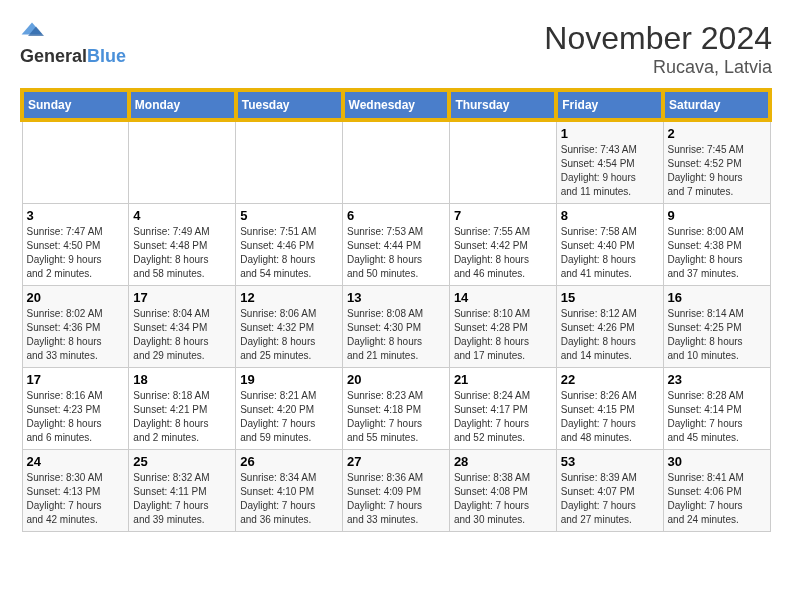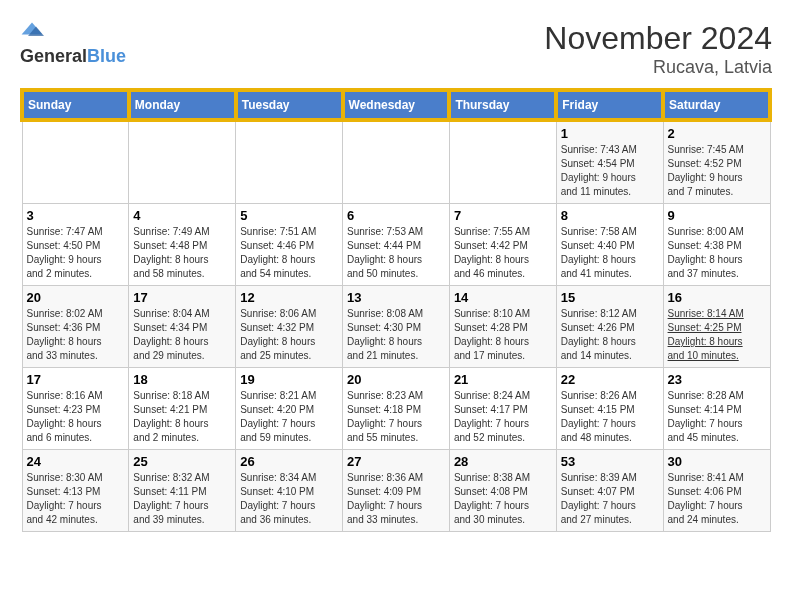--- a/index.html
+++ b/index.html
@@ -221,21 +221,21 @@
         </td>
         <td>
           <span class="day-number">15</span>
           <div class="day-info" style="white-space: pre-line;">Sunrise: 8:12 AM
 Sunset: 4:26 PM
 Daylight: 8 hours
 and 14 minutes.</div>
         </td>
         <td>
           <span class="day-number">16</span>
-          <div class="day-info" style="white-space: pre-line; text-decoration: underline;">Sunrise: 8:14 AM
+          <div class="day-info" style="white-space: pre-line;">Sunrise: 8:14 AM
 Sunset: 4:25 PM
 Daylight: 8 hours
 and 10 minutes.</div>
         </td>
       </tr>
       <tr>
         <td>
           <span class="day-number">17</span>
           <div class="day-info" style="white-space: pre-line;">Sunrise: 8:16 AM
 Sunset: 4:23 PM

